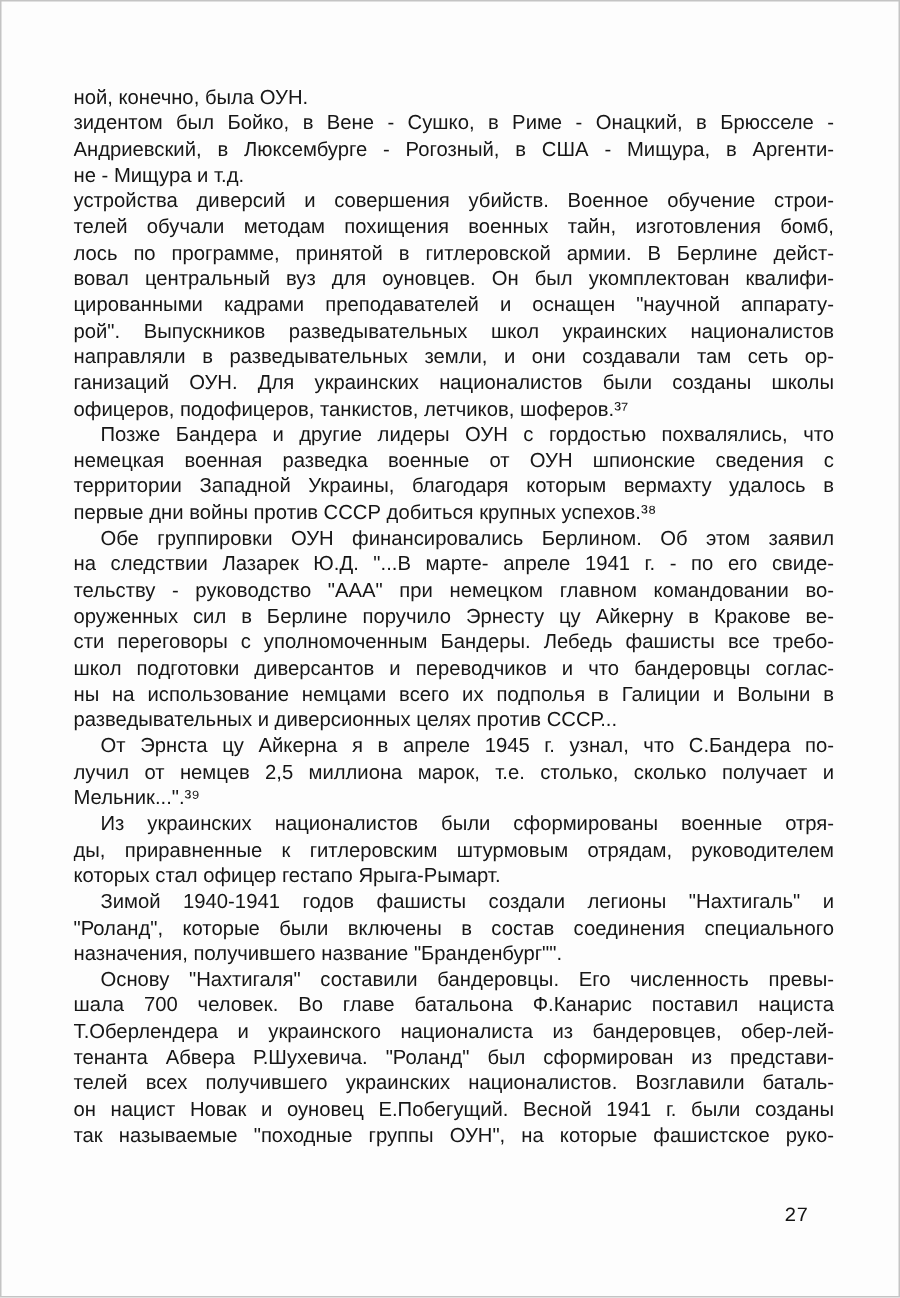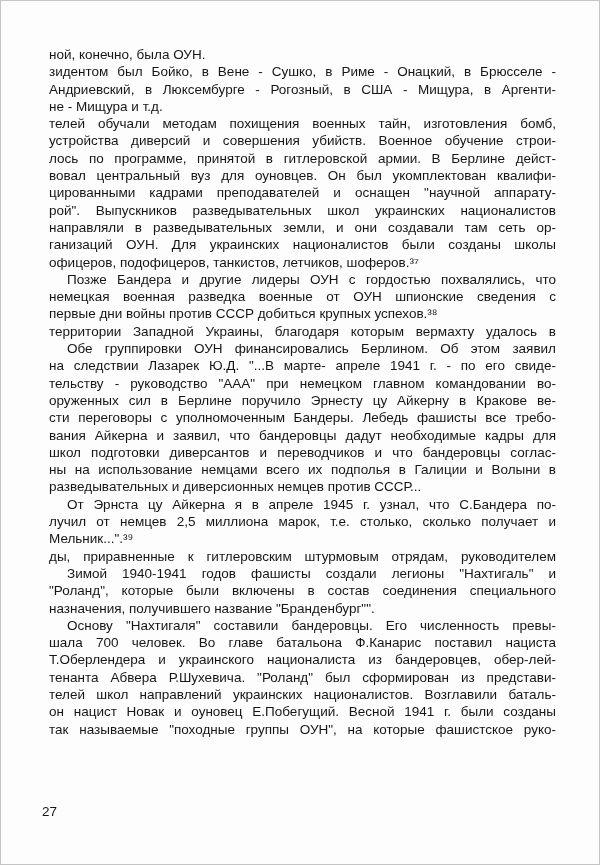--- a/index.html
+++ b/index.html
@@ -12,88 +12,90 @@
     background: #fdfdfd;
     position: relative;
     font-family: "Liberation Sans", "DejaVu Sans", sans-serif;
     overflow: hidden;
     box-sizing: border-box;
     border: 1px solid #c4c4c4;
   }
   .page-text {
     position: absolute;
     left: 48px;
-    top: 45px;
+    top: 55px;
     width: 507px;
     color: #161616;
   }
   .line {
     font-size: 13.5px;
     line-height: 17.3px;
     height: 17.3px;
     text-align: justify;
     text-align-last: justify;
     white-space: normal;
     overflow: hidden;
   }
   .line.end {
     text-align-last: left;
   }
   .line.indent {
     text-indent: 18px;
   }
   .page-number {
     position: absolute;
-    left: 41px;
+    left: 31px;
     top: 803px;
     width: 507px;
-    text-align: left;
+    text-align: right;
     font-size: 13.5px;
     color: #161616;
+    font-family: Liberation Mono, monospace;
   }
 </style>
 </head>
 <body>
 
 <div class="page-text">
     <div class="line end">ной, конечно, была ОУН.</div>
     <div class="line">зидентом был Бойко, в Вене - Сушко, в Риме - Онацкий, в Брюсселе -</div>
     <div class="line">Андриевский, в Люксембурге - Рогозный, в США - Мищура, в Аргенти-</div>
     <div class="line end">не - Мищура и т.д.</div>
+    <div class="line">устройства диверсий и совершения убийств. Военное обучение строи-</div>
     <div class="line">телей обучали методам похищения военных тайн, изготовления бомб,</div>
-    <div class="line">устройства диверсий и совершения убийств. Военное обучение строи-</div>
     <div class="line">лось по программе, принятой в гитлеровской армии. В Берлине дейст-</div>
     <div class="line">вовал центральный вуз для оуновцев. Он был укомплектован квалифи-</div>
     <div class="line">цированными кадрами преподавателей и оснащен "научной аппарату-</div>
     <div class="line">рой". Выпускников разведывательных школ украинских националистов</div>
     <div class="line">направляли в разведывательных земли, и они создавали там сеть ор-</div>
     <div class="line">ганизаций ОУН. Для украинских националистов были созданы школы</div>
     <div class="line end">офицеров, подофицеров, танкистов, летчиков, шоферов.³⁷</div>
     <div class="line indent">Позже Бандера и другие лидеры ОУН с гордостью похвалялись, что</div>
     <div class="line">немецкая военная разведка военные от ОУН шпионские сведения с</div>
+    <div class="line">территории Западной Украины, благодаря которым вермахту удалось в</div>
     <div class="line end">первые дни войны против СССР добиться крупных успехов.³⁸</div>
-    <div class="line">территории Западной Украины, благодаря которым вермахту удалось в</div>
     <div class="line indent">Обе группировки ОУН финансировались Берлином. Об этом заявил</div>
     <div class="line">на следствии Лазарек Ю.Д. "...В марте- апреле 1941 г. - по его свиде-</div>
     <div class="line">тельству - руководство "ААА" при немецком главном командовании во-</div>
     <div class="line">оруженных сил в Берлине поручило Эрнесту цу Айкерну в Кракове ве-</div>
     <div class="line">сти переговоры с уполномоченным Бандеры. Лебедь фашисты все требо-</div>
-    <div class="line">вания Айкерна и заявил, что бандеровцы дадут необходимые кадры для</div>
     <div class="line">школ подготовки диверсантов и переводчиков и что бандеровцы соглас-</div>
     <div class="line">ны на использование немцами всего их подполья в Галиции и Волыни в</div>
-    <div class="line end">разведывательных и диверсионных немцев против СССР...</div>
+    <div class="line end">разведывательных и диверсионных целях против СССР...</div>
     <div class="line indent">От Эрнста цу Айкерна я в апреле 1945 г. узнал, что С.Бандера по-</div>
     <div class="line">лучил от немцев 2,5 миллиона марок, т.е. столько, сколько получает и</div>
     <div class="line end">Мельник...".³⁹</div>
+    <div class="line indent">Из украинских националистов были сформированы военные отря-</div>
     <div class="line">ды, приравненные к гитлеровским штурмовым отрядам, руководителем</div>
+    <div class="line end">которых стал офицер гестапо Ярыга-Рымарт.</div>
     <div class="line indent">Зимой 1940-1941 годов фашисты создали легионы "Нахтигаль" и</div>
     <div class="line">"Роланд", которые были включены в состав соединения специального</div>
     <div class="line end">назначения, получившего название "Бранденбург"".</div>
     <div class="line indent">Основу "Нахтигаля" составили бандеровцы. Его численность превы-</div>
     <div class="line">шала 700 человек. Во главе батальона Ф.Канарис поставил нациста</div>
     <div class="line">Т.Оберлендера и украинского националиста из бандеровцев, обер-лей-</div>
     <div class="line">тенанта Абвера Р.Шухевича. "Роланд" был сформирован из представи-</div>
-    <div class="line">телей школ направлений украинских националистов. Возглавили баталь-</div>
+    <div class="line">телей всех получившего украинских националистов. Возглавили баталь-</div>
     <div class="line">он нацист Новак и оуновец Е.Побегущий. Весной 1941 г. были созданы</div>
     <div class="line">так называемые "походные группы ОУН", на которые фашистское руко-</div>
   </div>
 
 <div class="page-number">27</div>
 
 </body></html>

